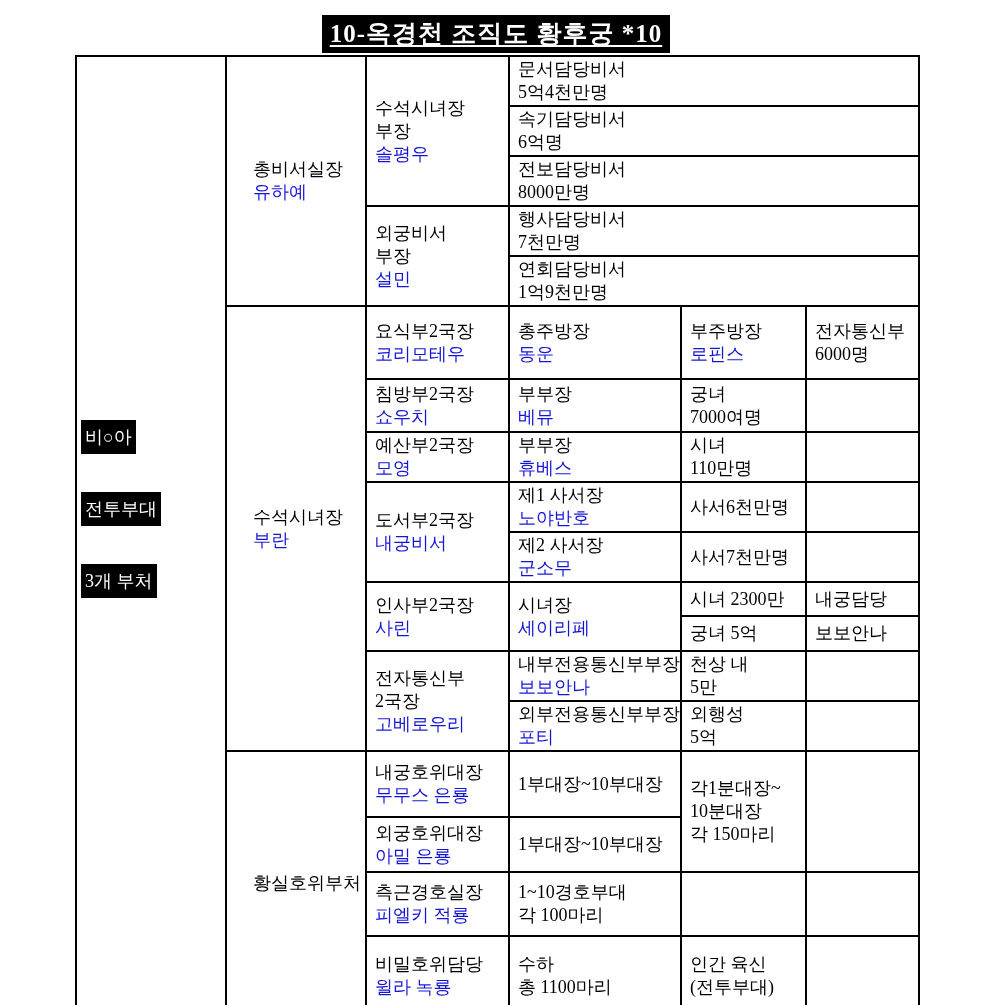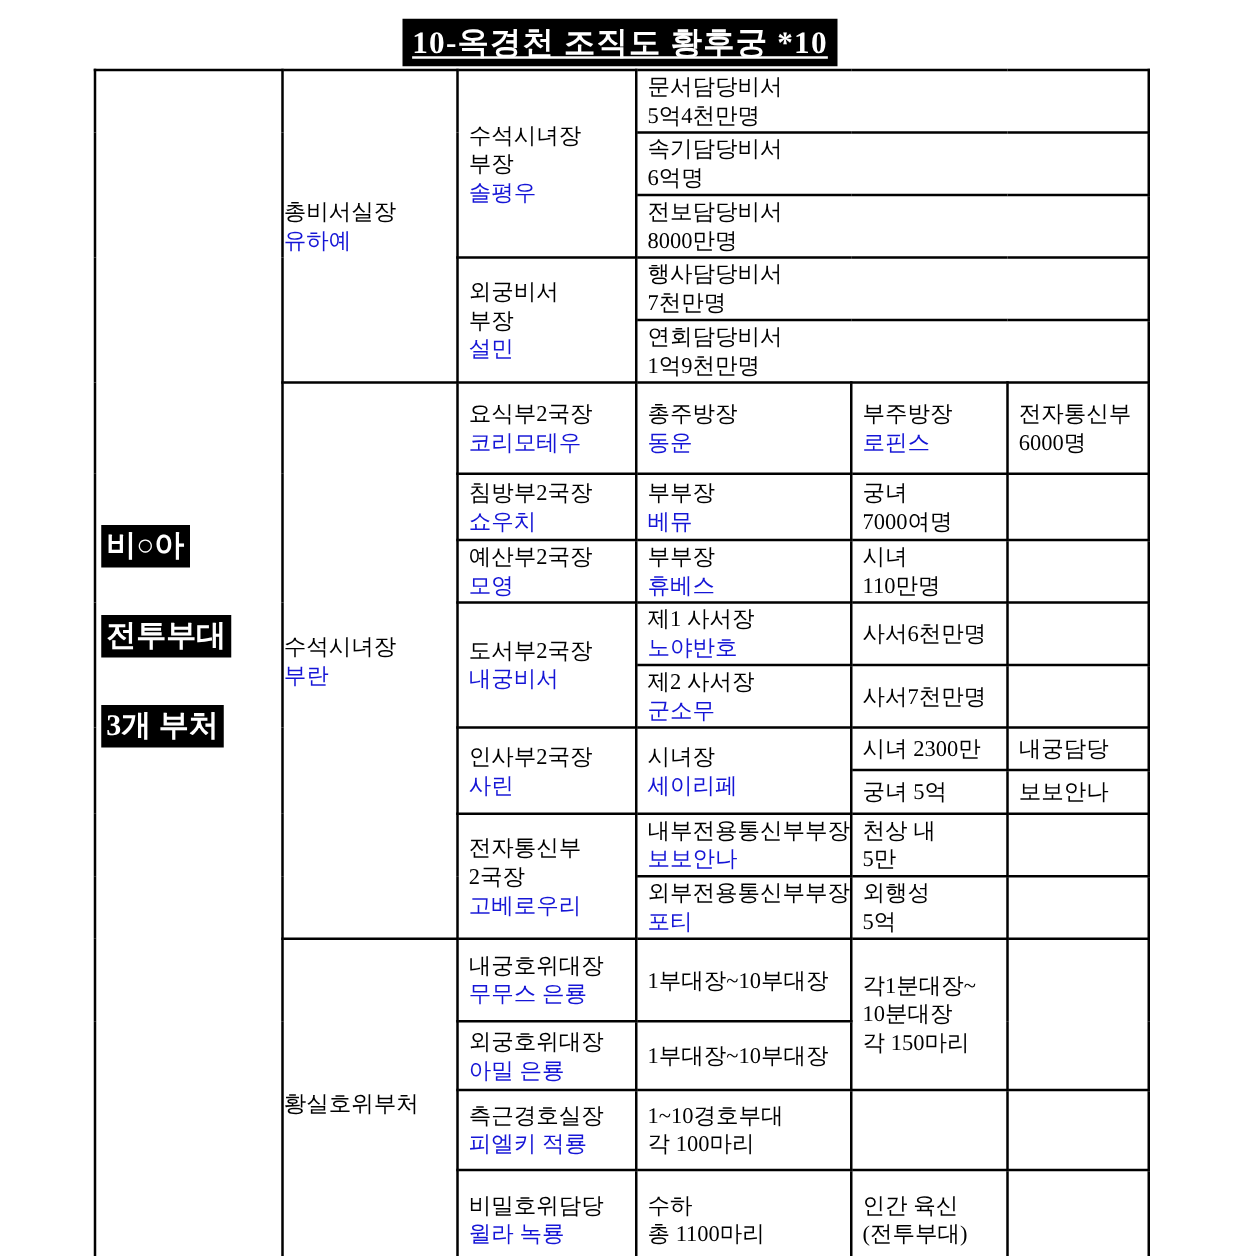--- a/index.html
+++ b/index.html
@@ -40,27 +40,27 @@
   }
   .line { white-space: nowrap; }
   .name { color: var(--name-blue, #1515d6); }
   td.left-cell { vertical-align: top; padding-left: 4px; }
   .left-stack { padding-top: 362px; }
   .hl-row { margin-bottom: 38px; height: 34px; }
   .hl {
     display: inline-block;
     background: var(--highlight-bg, #000);
     color: var(--highlight-fg, #fff);
-    font-weight: bold;
-    font-size: 24px;
+    font-weight: normal;
+    font-size: 18px;
     line-height: 28px;
     padding: 3px 4px;
     white-space: nowrap;
   }
-  td.headcell { padding-left: 0; }
+  td.headcell { padding-left: 26px; }
 </style>
 </head>
 <body>
 
 <div class="title-wrap">
   <span class="title-box">10-옥경천 조직도 황후궁 *10</span>
 </div>
 
 <table class="org">
   <colgroup>

